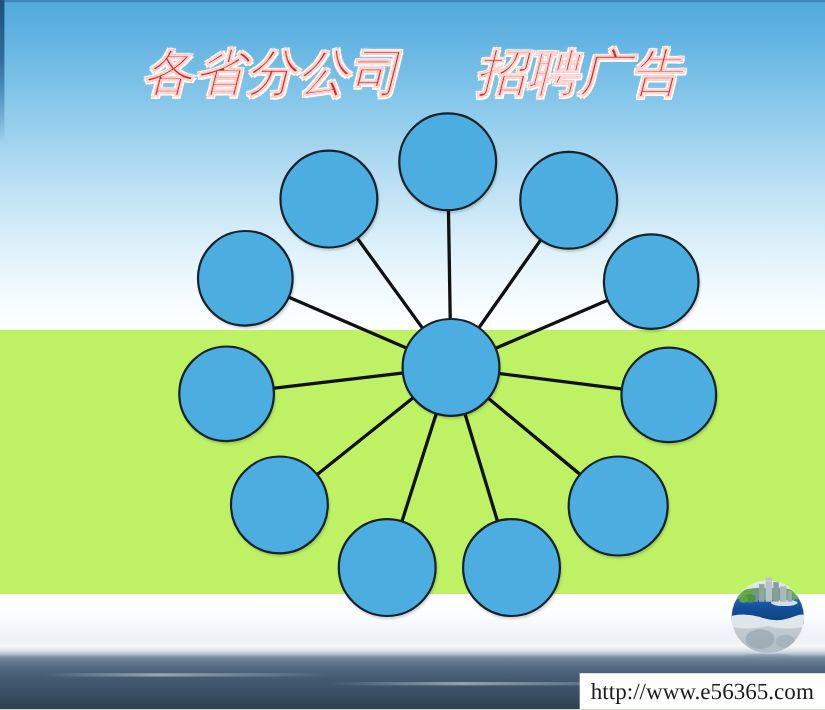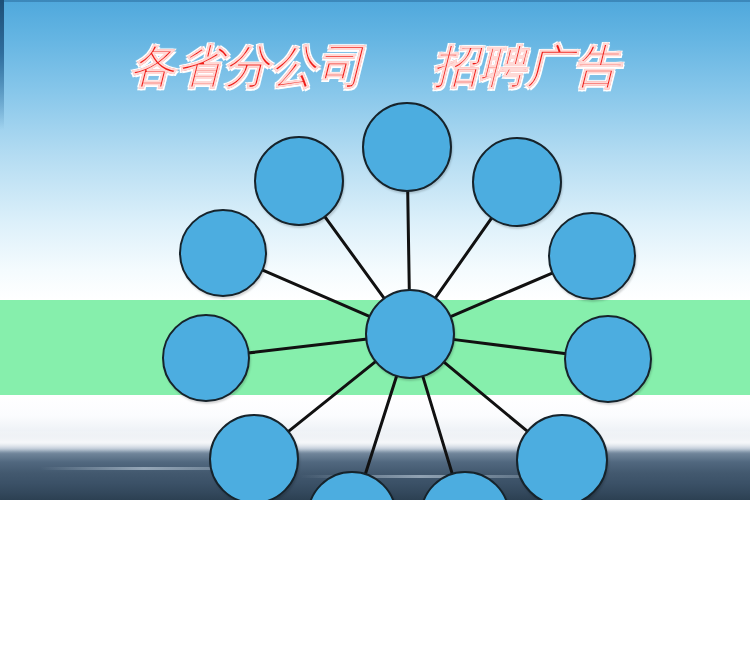--- a/index.html
+++ b/index.html
@@ -8,23 +8,23 @@
     padding: 0;
     background: #ffffff;
   }
   body {
     font-family: "Liberation Sans", sans-serif;
   }
 
   #slide {
     position: relative;
     width: 750px;
-    height: 500px;
+    height: 645px;
     overflow: hidden;
-    background: #86efac;
+    background: #bef264;
   }
 
   
   .bg-sky {
     position: absolute;
     left: 0; top: 0;
     width: 750px;
     height: 300px;
     background: linear-gradient(to bottom,
         #4fa8dc 0%,
@@ -242,14 +242,17 @@
       <rect x="52" y="12" width="6" height="14" fill="#aab7c2"></rect>
       <rect x="28" y="15" width="4" height="11" fill="#7e8d99"></rect>
       <rect x="59" y="16" width="4" height="10" fill="#99a7b3"></rect>
     </g>
     <ellipse cx="25" cy="23" rx="5" ry="4" fill="#4e9140"></ellipse>
     <ellipse cx="19" cy="24" rx="4" ry="3" fill="#5ea34b"></ellipse>
     <circle cx="41" cy="40" r="33" fill="none" stroke="rgba(255,255,255,.35)" stroke-width="1"></circle>
     <ellipse cx="41" cy="76" rx="22" ry="3" fill="rgba(120,140,160,.35)"></ellipse>
   </svg>
 
+  <div class="url-box">
+    <span class="url-text">http://www.e56365.com</span>
+  </div>
 
 </div>
 
 </body></html>

